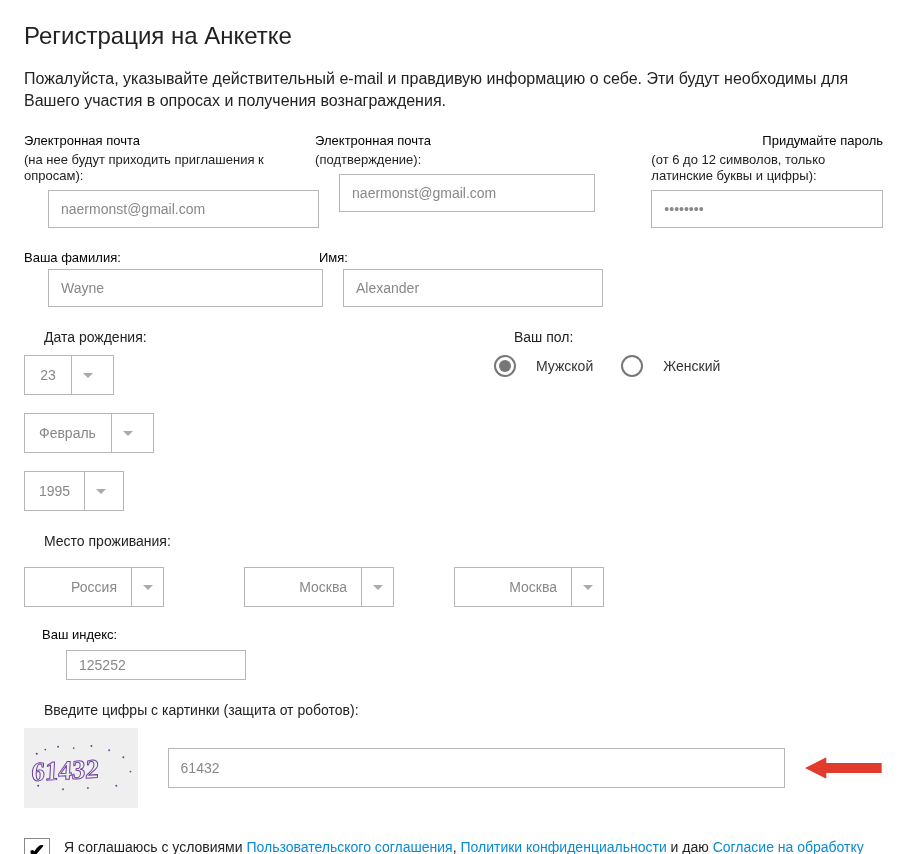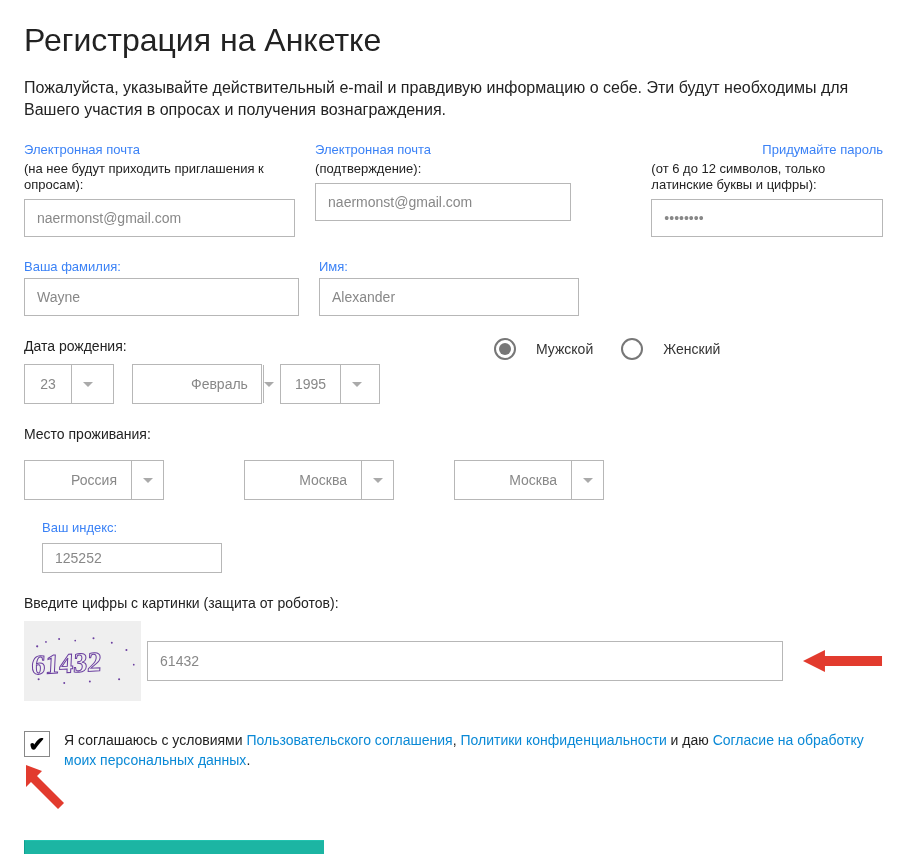--- a/index.html
+++ b/index.html
@@ -5,21 +5,21 @@
   * { box-sizing: border-box; margin: 0; padding: 0; }
   body {
     font-family: "Segoe UI", Tahoma, sans-serif;
     font-size: 14px;
     color: #333;
     padding: 22px 24px;
     width: 907px;
     background: #fff;
   }
   h1 {
-    font-size: 32px;
+    font-size: 24px;
     font-weight: 400;
     color: #222;
     margin-bottom: 18px;
   }
   .intro {
     font-size: 16px;
     line-height: 1.4;
     color: #222;
     margin-bottom: 20px;
     max-width: 850px;
@@ -29,37 +29,38 @@
     gap: 20px;
     margin-bottom: 22px;
     align-items: flex-start;
   }
   .col { display: flex; flex-direction: column; }
   .col-1 { width: 275px; }
   .col-2 { width: 260px; }
   .col-3 { width: 235px; align-items: flex-end; }
   label.fld-label {
     font-size: 13px;
-    color: #3b82f6;
+    color: #000000;
     margin-bottom: 4px;
   }
   label.fld-note {
     font-size: 13px;
     color: #222;
     margin-bottom: 6px;
     line-height: 1.25;
   }
   input[type="text"], input[type="password"] {
     border: 1px solid #b7b7b7;
     padding: 10px 12px;
     font-size: 14px;
     color: #888;
     width: 100%;
     background: #fff;
     outline: none;
+    margin-left: 24px;
   }
   .input-dark { color: #333; }
   .stub-select {
     display: inline-flex;
     align-items: center;
     border: 1px solid #b7b7b7;
     height: 40px;
   }
   .stub-select .val {
     padding: 0 14px;
@@ -79,20 +80,21 @@
   .arrow-down {
     width: 0; height: 0;
     border-left: 5px solid transparent;
     border-right: 5px solid transparent;
     border-top: 5px solid #aaa;
   }
   .section-label {
     font-size: 14px;
     color: #222;
     margin-bottom: 10px;
+    margin-left: 20px;
   }
   .radio-group { display: flex; gap: 28px; align-items: center; }
   .radio-item { display: inline-flex; align-items: center; gap: 20px; cursor: pointer; }
   .radio-outer {
     width: 22px; height: 22px;
     border: 2px solid #777;
     border-radius: 50%;
     display: flex; align-items: center; justify-content: center;
   }
   .radio-inner {
@@ -152,24 +154,24 @@
     border: none;
     border-left: 1px solid #0ea08f;
     border-top: 1px solid #22c2af;
     border-bottom: 2px solid #109182;
     padding: 14px 0;
     width: 300px;
     font-size: 17px;
     cursor: pointer;
   }
   .row-gender { margin-bottom: 22px; display:flex; }
-  .dob-selects { display: flex; gap: 18px; }
+  .dob-selects { display: flex; gap: 18px; flex-direction: column; }
   .sel-day { width: 90px; }
   .sel-day .val { min-width: 46px; }
-  .sel-month { width: 130px; padding-left: 44px; }
+  .sel-month { width: 130px; }
   .sel-month .val { text-align: left; padding-left: 14px; min-width: 86px; }
   .sel-year { width: 100px; }
   .sel-year .val { min-width: 56px; }
 </style>
 </head>
 <body>
 
 <h1>Регистрация на Анкетке</h1>
 
 <p class="intro">Пожалуйста, указывайте действительный e-mail и правдивую информацию о себе. Эти будут необходимы для Вашего участия в опросах и получения вознаграждения.</p>
@@ -221,20 +223,21 @@
       </div>
       <div class="stub-select sel-year">
         <span class="val">1995</span>
         <span class="arrow-box">
             <span class="arrow-down"></span>
           </span>
       </div>
     </div>
   </div>
   <div class="col">
+    <div class="section-label">Ваш пол:</div>
     <div class="radio-group">
       <div class="radio-item">
         <span class="radio-outer">
             <span class="radio-inner"></span>
           </span>
         <span>Мужской</span>
       </div>
       <div class="radio-item">
         <span class="radio-outer"></span>
         <span>Женский</span>

